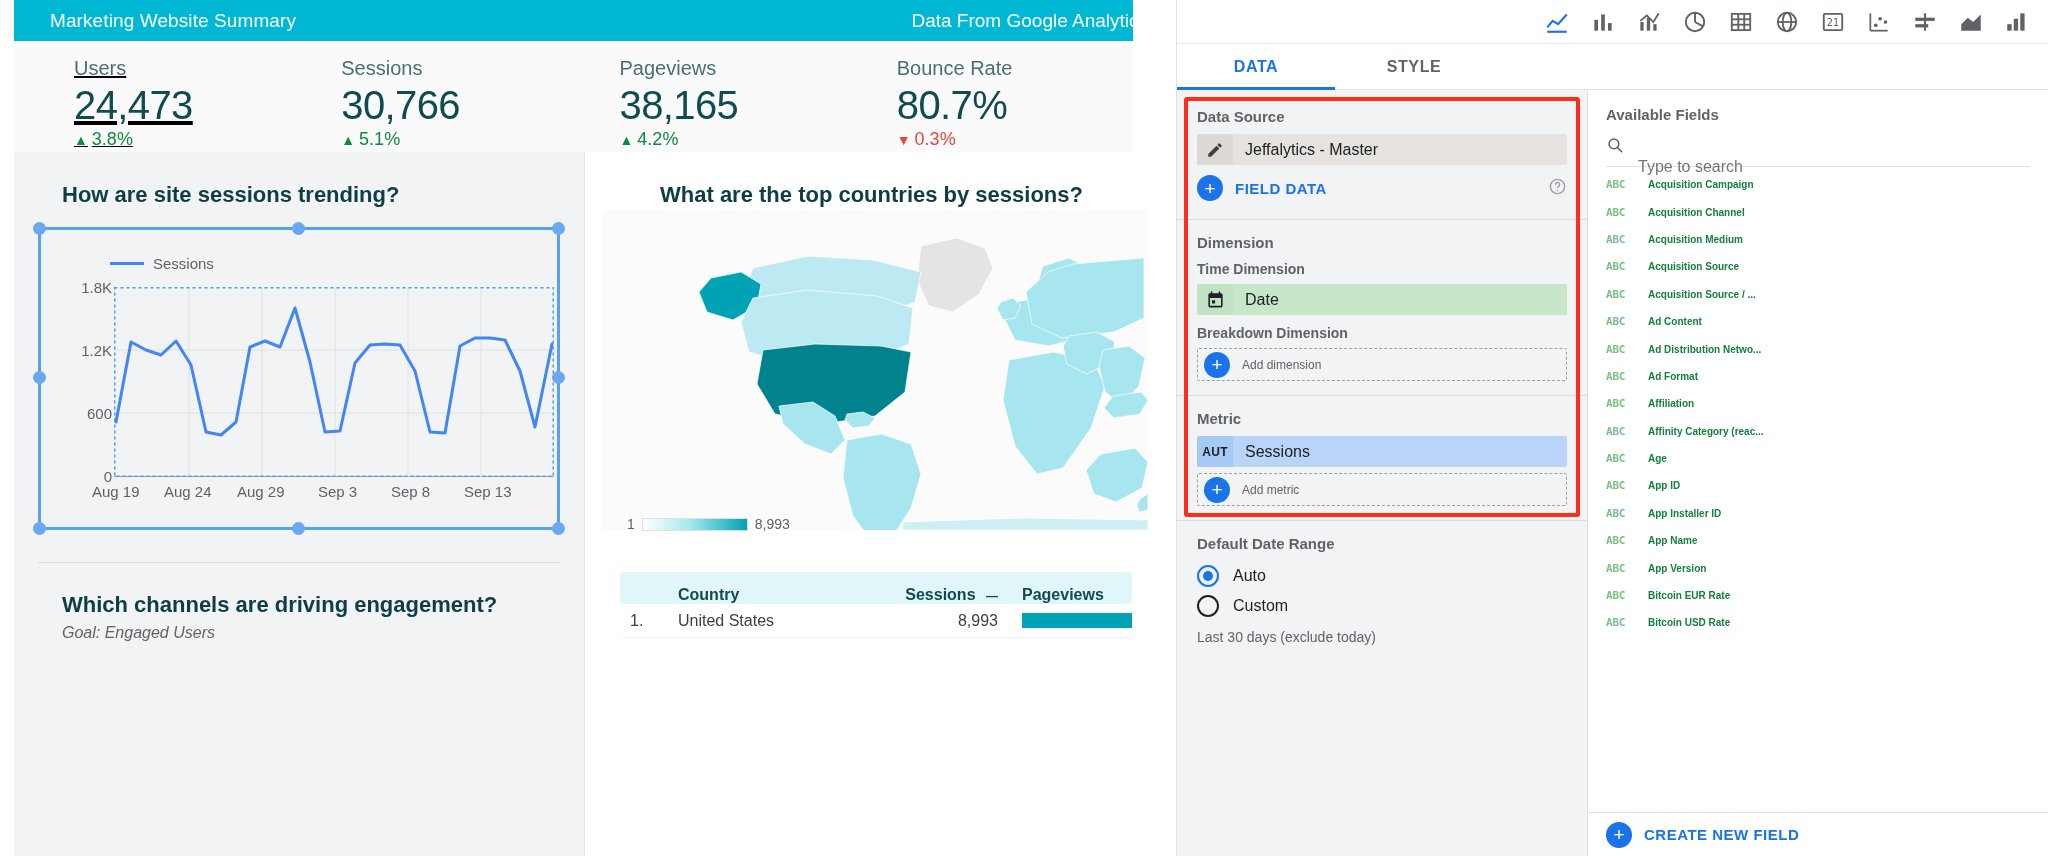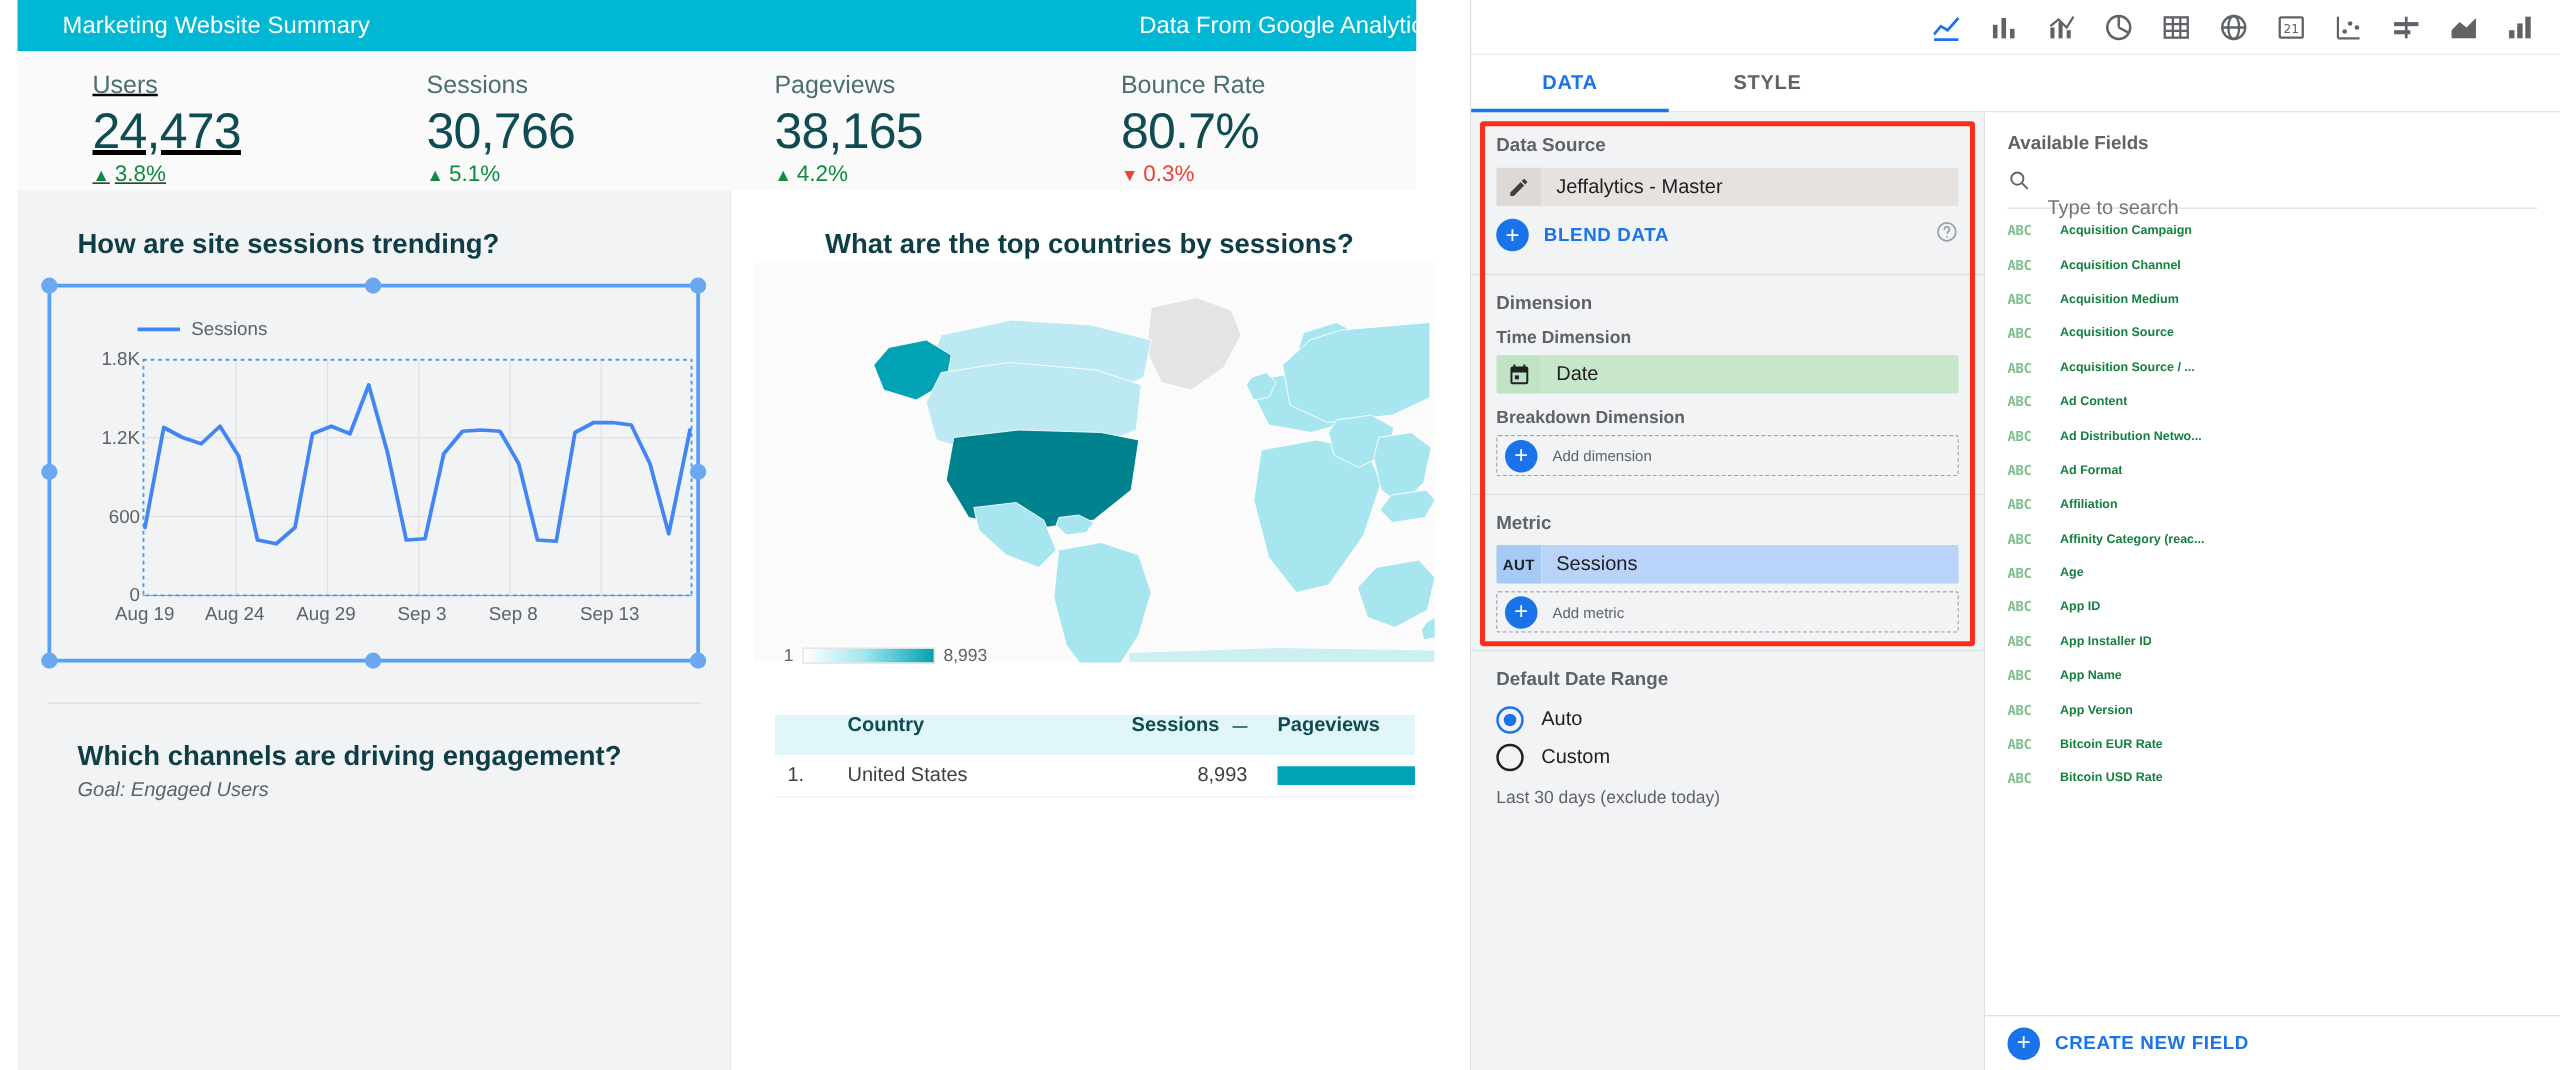--- a/index.html
+++ b/index.html
@@ -149,21 +149,21 @@
   .legend-gradient {
     width: 106px; height: 13px;
     background: linear-gradient(to right, #ffffff, #a5e8ef 45%, #00a2b3);
     border: 1px solid #e0e0e0;
   }
   .legend-min, .legend-max { font-size: 14px; color: #5f6368; }
 
   
   .ctable { position: absolute; left: 35px; top: 420px; width: 512px; }
   .ctable .thead {
-    display: flex; align-items: flex-start; height: 32px;
+    display: flex; align-items: flex-end; height: 32px;
     background: #e0f6f9; color: #0f4b52; font-weight: bold; font-size: 16px;
   }
   .ctable .trow {
     display: flex; align-items: center; height: 34px; font-size: 16px;
     color: #3c4043; border-bottom: 1px solid #f1f1f1;
   }
   .c-num { width: 38px; text-align: left; padding-left: 10px; }
   .c-country { flex: 1 1 auto; padding-left: 20px; }
   .c-sessions { width: 120px; text-align: right; padding-right: 8px; }
   .c-pv { width: 126px; text-align: left; padding-left: 16px; }
@@ -616,21 +616,21 @@
             <div class="chip src">
               <span class="chip-ico">
                 <svg width="18" height="18" viewBox="0 0 24 24" fill="#3c4043">
                   <path d="M3 17.25V21h3.75L17.81 9.94l-3.75-3.75L3 17.25zM20.71 7.04a1 1 0 000-1.41l-2.34-2.34a1 1 0 00-1.41 0l-1.83 1.83 3.75 3.75 1.83-1.83z"></path>
                 </svg>
               </span>
               <span class="chip-txt">Jeffalytics - Master</span>
             </div>
             <div class="blend-row">
               <span class="fab">+</span>
-              <span class="blend-label">BLEND DATA</span>
+              <span class="blend-label">FIELD DATA</span>
               <span class="help-ico">
                 <svg width="19" height="19" viewBox="0 0 24 24" fill="none" stroke="currentColor" stroke-width="1.8">
                   <circle cx="12" cy="12" r="9"></circle>
                   <path d="M9.5 9.5a2.6 2.6 0 115 .9c-.4 1-2 1.3-2 2.8" stroke-linecap="round"></path>
                   <circle cx="12" cy="17" r="0.9" fill="currentColor" stroke="none"></circle>
                 </svg>
               </span>
             </div>
           </div>
 

